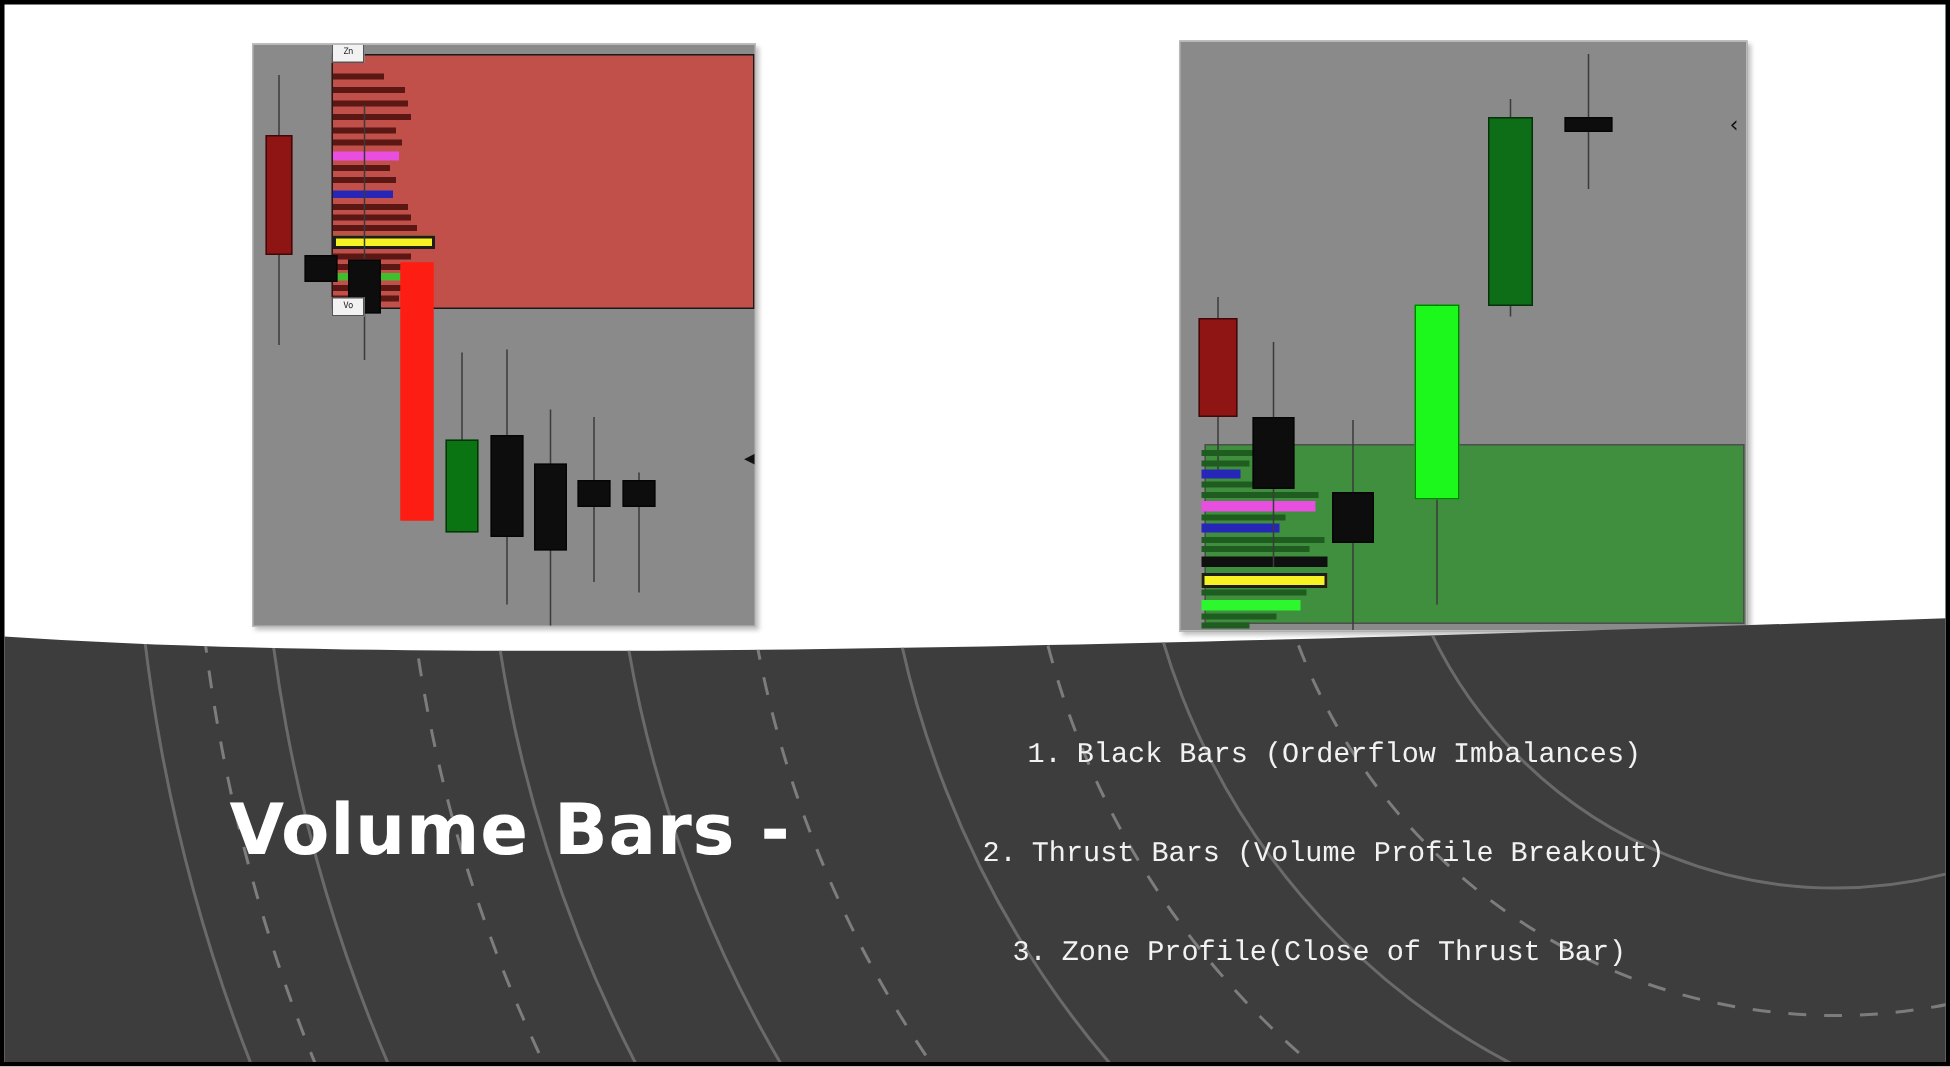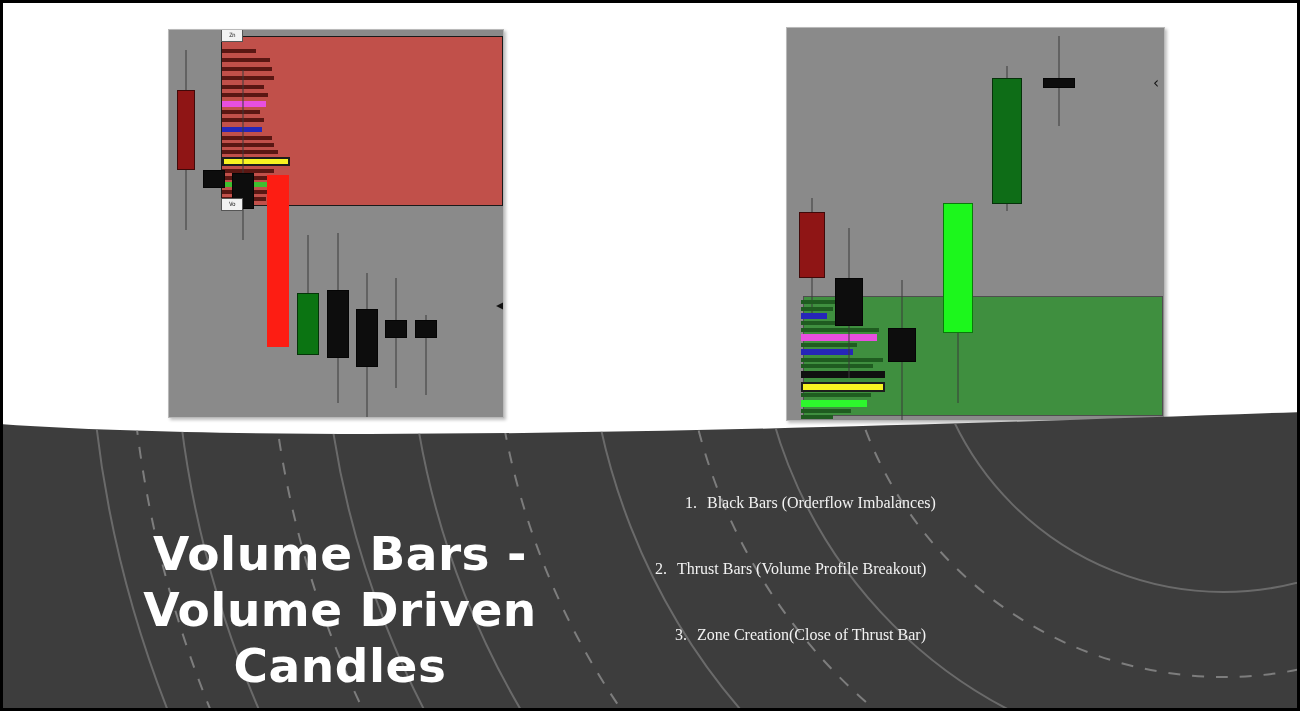--- a/index.html
+++ b/index.html
@@ -81,23 +81,23 @@
     letter-spacing:.5px;
     font-family:"DejaVu Sans","Liberation Sans",sans-serif;
   }
   #title .l2{ display:block; }
 
   #points{
     position:absolute; left:640px; top:488px; width:500px;
     color:#f2f2f2;
   }
   .point{
-    font-size:16px; line-height:24px; margin-bottom:42px;
+    font-size:19px; line-height:24px; margin-bottom:42px;
     white-space:nowrap;
-    font-family:Liberation Serif, serif;
+    font-family:Liberation Mono, monospace;
   }
   .p1{ padding-left:42px; }
   .p2{ padding-left:12px; }
   .p3{ padding-left:32px; }
   .pnum{ margin-right:10px; }
 </style>
 </head>
 <body>
 
 <div id="slide">
@@ -248,29 +248,28 @@
         <circle cx="1230" cy="-120" r="735"></circle>
         <circle cx="1230" cy="-120" r="545"></circle>
         <circle cx="1230" cy="-120" r="385"></circle>
       </g>
     </svg>
   </div>
 
   <div id="band-content">
     <div id="title">
       <span>Volume Bars -</span>
-      <span class="l2">Volume Driven Candles</span>
     </div>
 
     <div id="points">
       <div class="point p1">
         <span class="pnum">1.</span><span>Black Bars (Orderflow Imbalances)</span>
       </div>
       <div class="point p2">
         <span class="pnum">2.</span><span>Thrust Bars (Volume Profile Breakout)</span>
       </div>
       <div class="point p3">
-        <span class="pnum">3.</span><span>Zone Creation(Close of Thrust Bar)</span>
+        <span class="pnum">3.</span><span>Zone Profile(Close of Thrust Bar)</span>
       </div>
     </div>
   </div>
 
 </div>
 
 </body></html>

